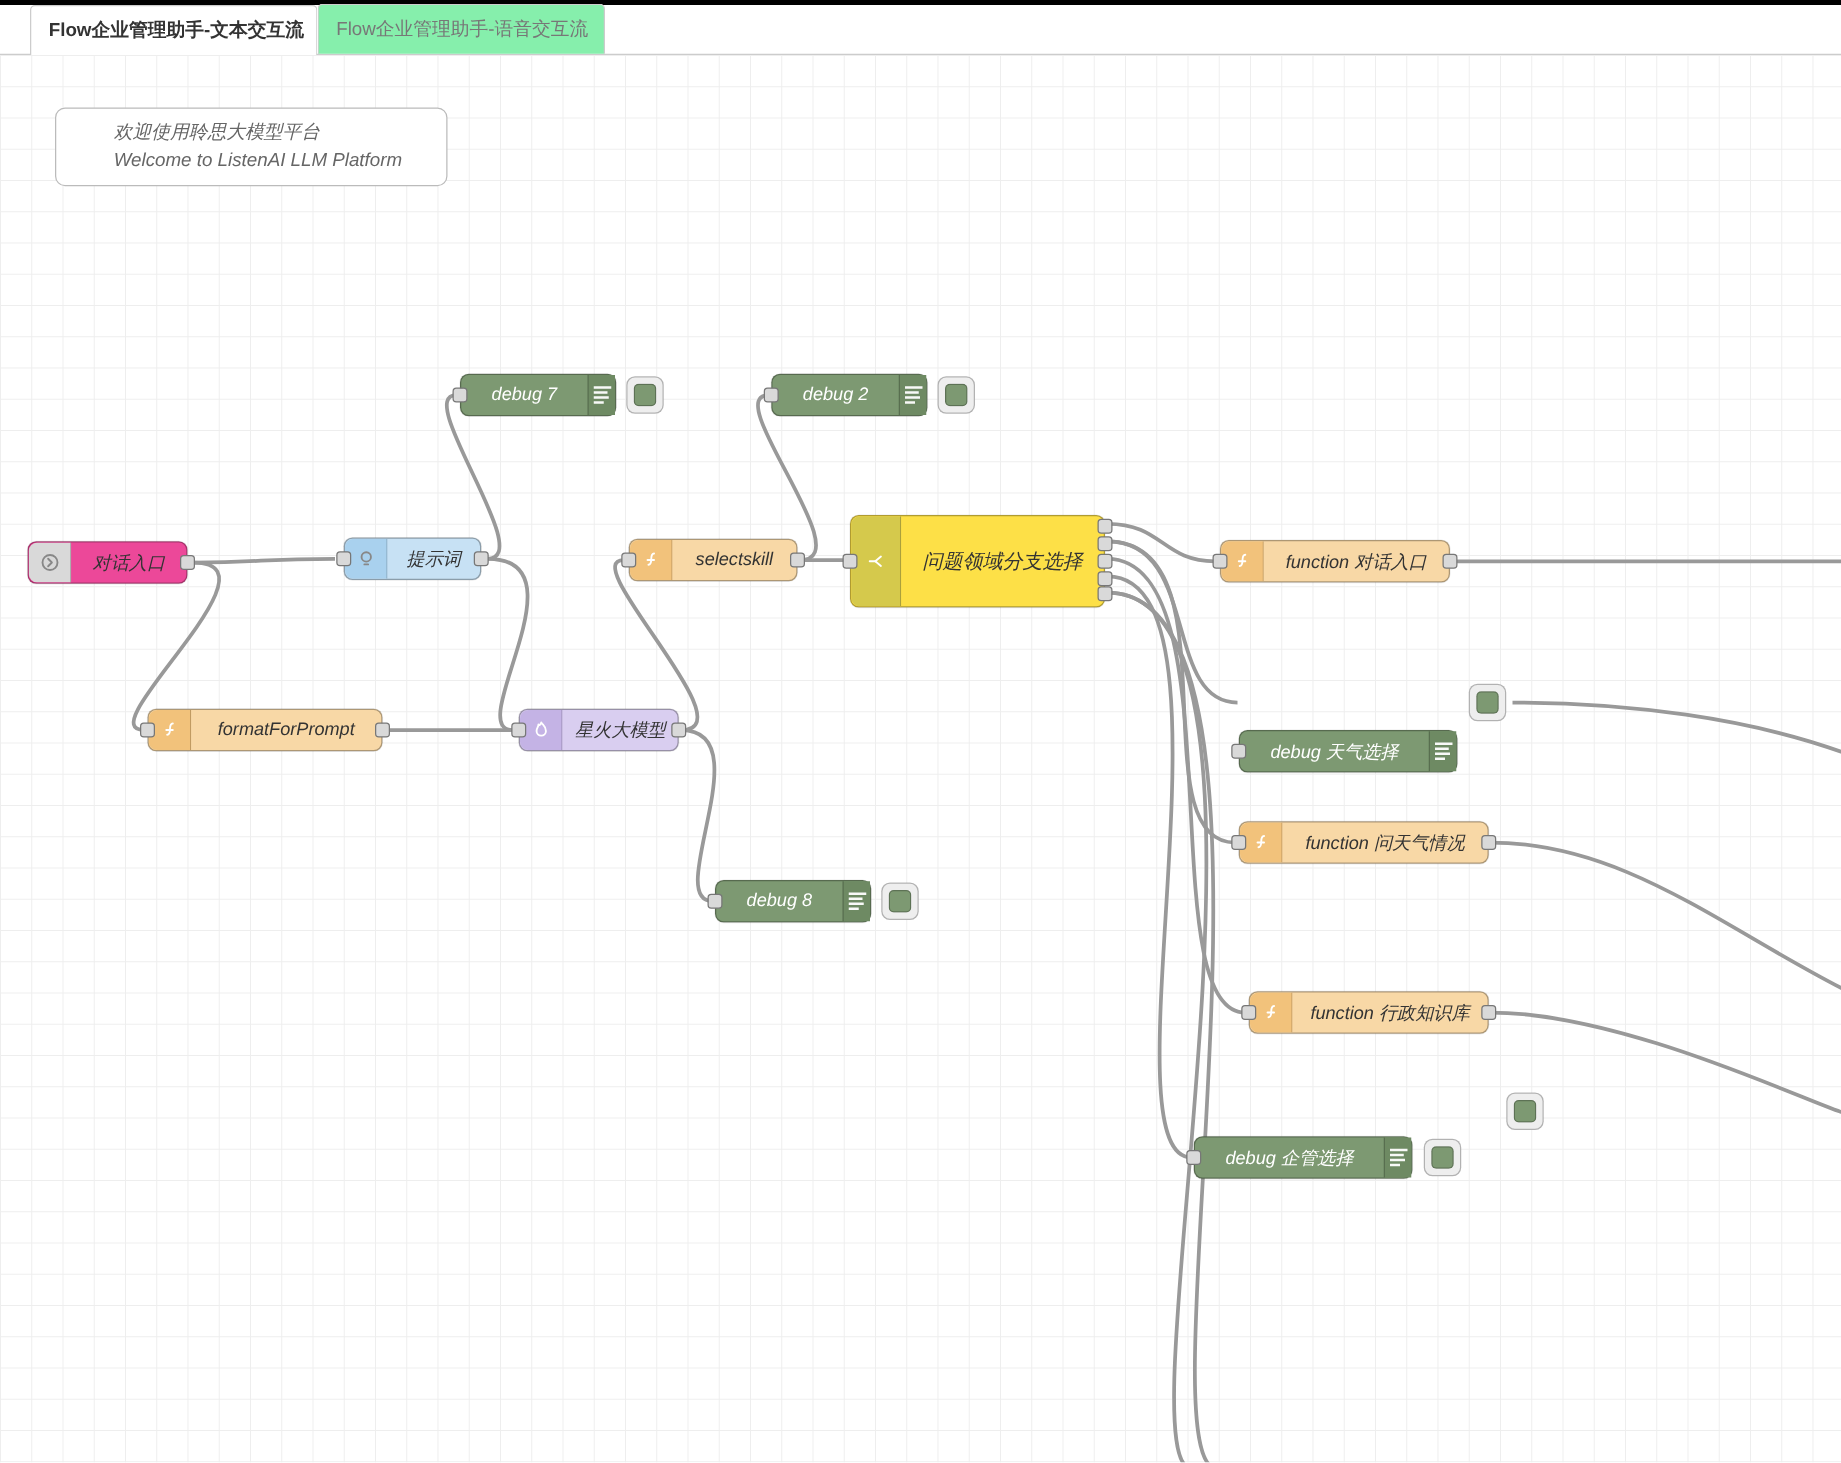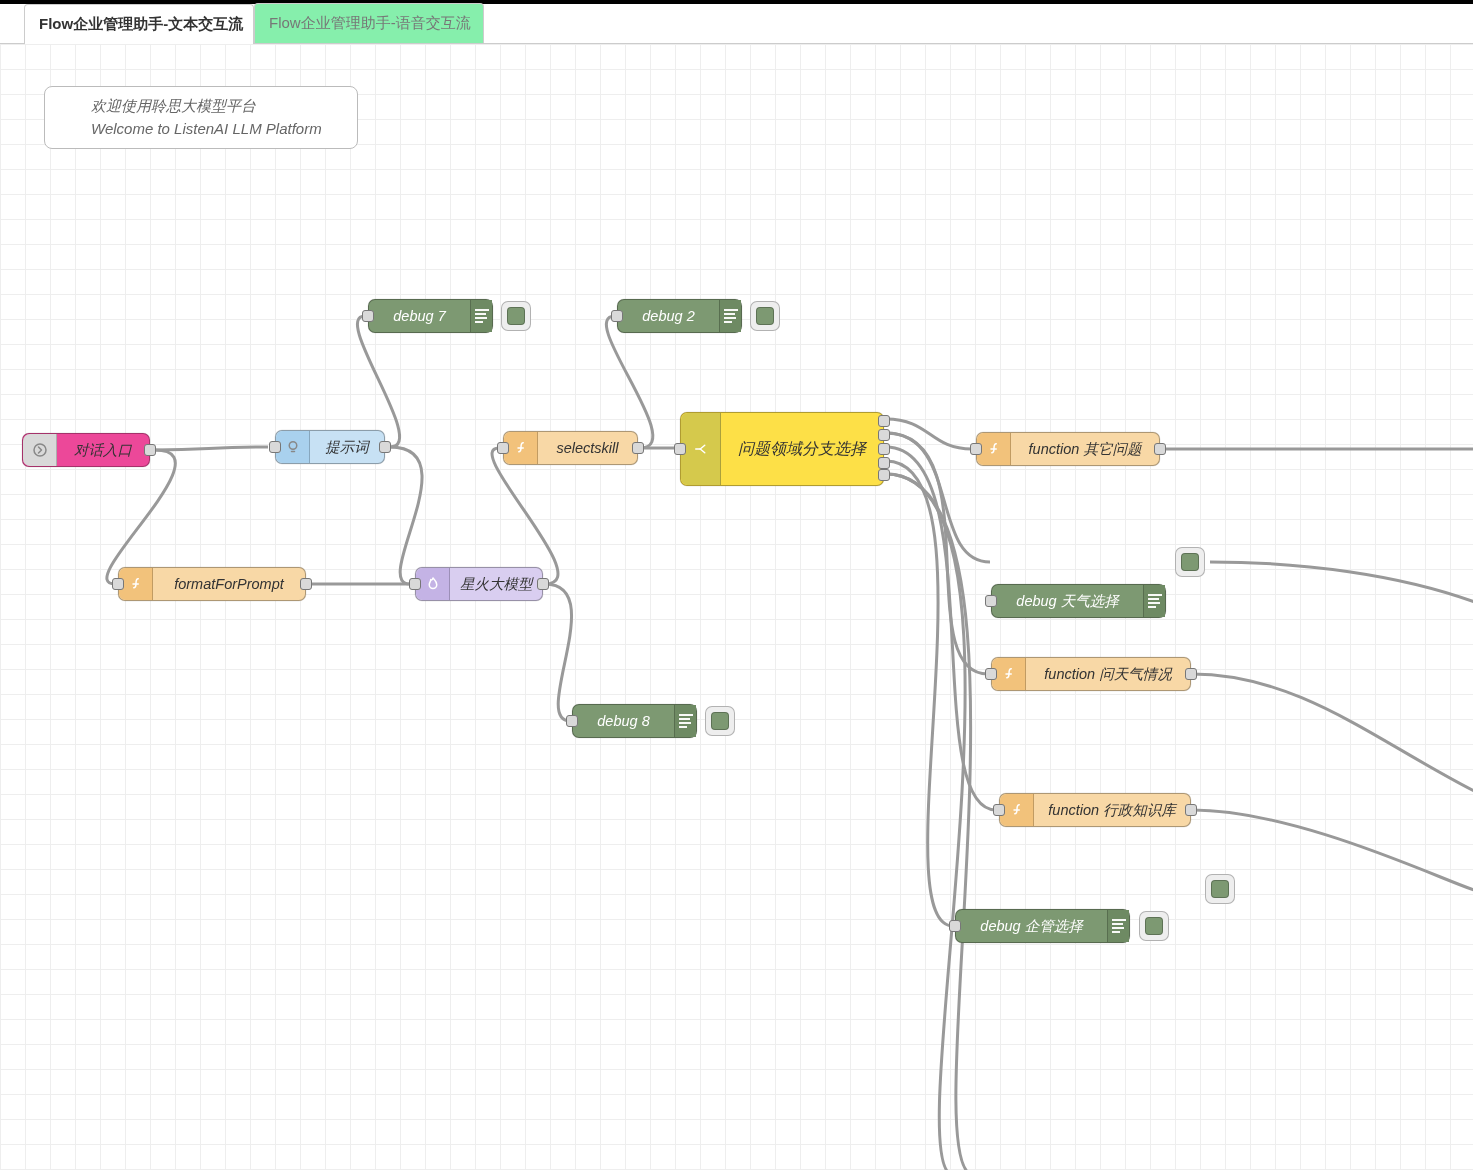--- a/index.html
+++ b/index.html
@@ -319,21 +319,21 @@
     <div class="port out o5"></div>
   </div>
 
   <div class="node orange" style="left:976px; top:388px; width:184px;">
     <div class="icon">
       <svg class="glyph" viewBox="0 0 24 24">
           <path d="M15 5c-3 0-3 3-3 6s0 6-3 6"></path>
           <path d="M8 12h7"></path>
         </svg>
     </div>
-    <div class="label">function 其它问题</div>
+    <div class="label">function 对话入口</div>
     <div class="port in"></div>
     <div class="port out"></div>
   </div>
 
   <div class="node orange" style="left:991px; top:613px; width:200px;">
     <div class="icon">
       <svg class="glyph" viewBox="0 0 24 24">
           <path d="M15 5c-3 0-3 3-3 6s0 6-3 6"></path>
           <path d="M8 12h7"></path>
         </svg>

